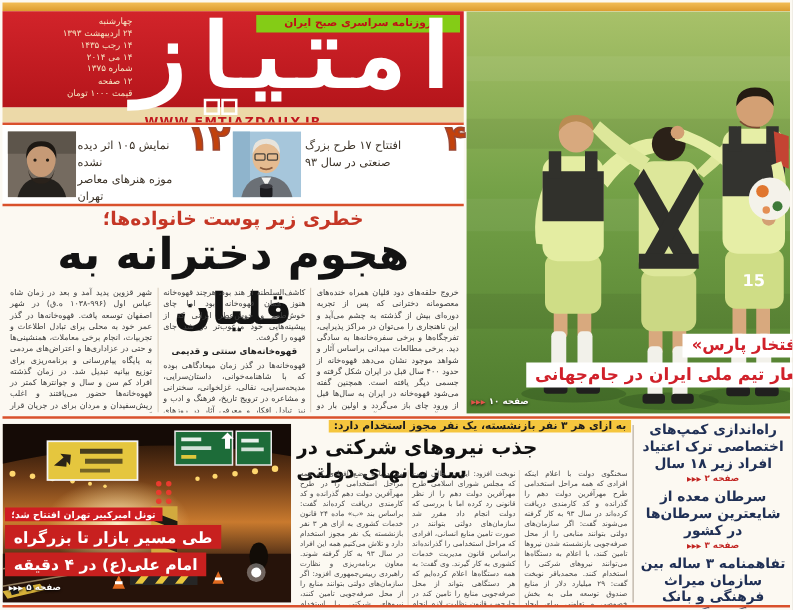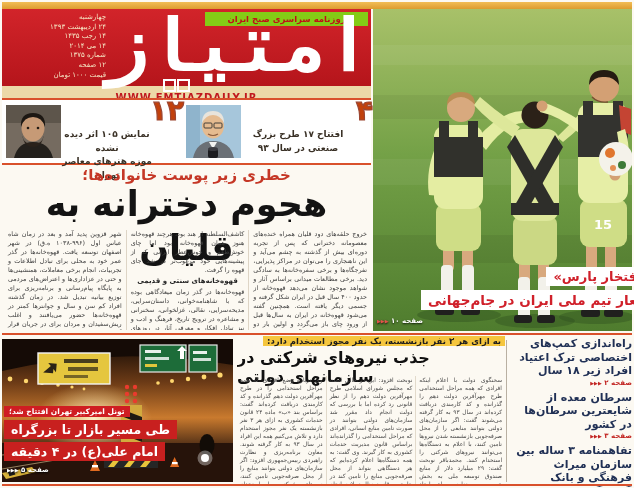--- a/index.html
+++ b/index.html
@@ -27,21 +27,21 @@
   .cap1{top:258px;font-size:13px;}
   .cap2{top:281px;font-size:13.5px;}
   .photo-ref{left:4px;top:308px;font-size:7px;font-weight:bold;color:#fff;
              text-shadow:0 1px 2px rgba(0,0,0,.8);direction:rtl;}
   .photo-ref .arr{color:#e2544a;}
 
   
   .briefs{left:2px;top:98px;width:369px;height:63px;background:#fff;
           border-top:2px solid #d9512c;border-bottom:2px solid #d9512c;}
   .portrait{top:5px;width:55px;height:53px;overflow:hidden;}
-  .brief-text{top:28px;direction:rtl;text-align:center;font-size:9px;font-weight:bold;
+  .brief-text{top:11px;direction:rtl;text-align:left;font-size:9px;font-weight:normal;
               color:#3a3126;line-height:13.5px;}
   .brief-num{top:-6px;font-size:28px;font-weight:bold;color:#c2410c;
              -webkit-text-stroke:1.2px #9c4632;}
 
   
   .lead-kicker{left:2px;top:166px;width:369px;text-align:center;direction:rtl;
                color:#c53726;font-size:15px;font-weight:bold;}
   .lead-headline{left:2px;top:182px;width:369px;text-align:center;direction:rtl;
                  color:#131313;font-size:35px;font-weight:900;line-height:44px;}
   .lead-body{left:4px;top:230px;width:367px;height:100px;display:flex;direction:rtl;
@@ -73,21 +73,21 @@
               font-size:16px;font-weight:900;color:#101010;}
   .e-body{position:absolute;top:40px;left:0;width:268px;height:108px;display:flex;direction:rtl;
           overflow:hidden;}
   .e-col{flex:1;font-size:5.8px;line-height:8px;color:#474747;text-align:justify;
          direction:rtl;padding:0 3px;}
   .e-col + .e-col{border-right:1px solid #e2dacb;}
 
   
   .vrule{left:506px;top:340px;width:1px;height:142px;background:#b9b0a2;}
   .side{left:509px;top:337px;width:123px;height:150px;overflow:hidden;direction:rtl;}
-  .side-item{margin-bottom:4px;}
+  .side-item{margin-bottom:4px;text-align:center;}
   .side-title{font-size:11px;font-weight:bold;color:#203055;line-height:13.5px;}
   .side-ref{font-size:7px;font-weight:bold;color:#c22623;margin-top:1px;}
   .side-ref .arr{font-size:5px;}
   .arr{font-size:5px;letter-spacing:-1px;}
 </style>
 </head>
 <body>
 
 <div class="page">
 

